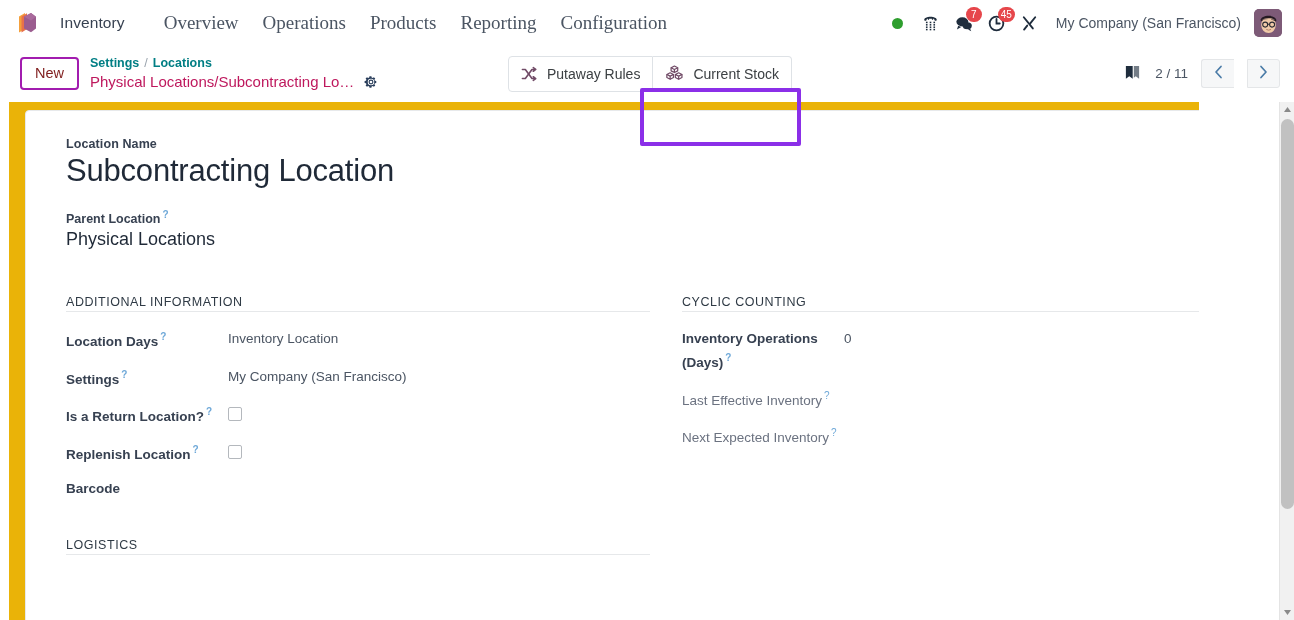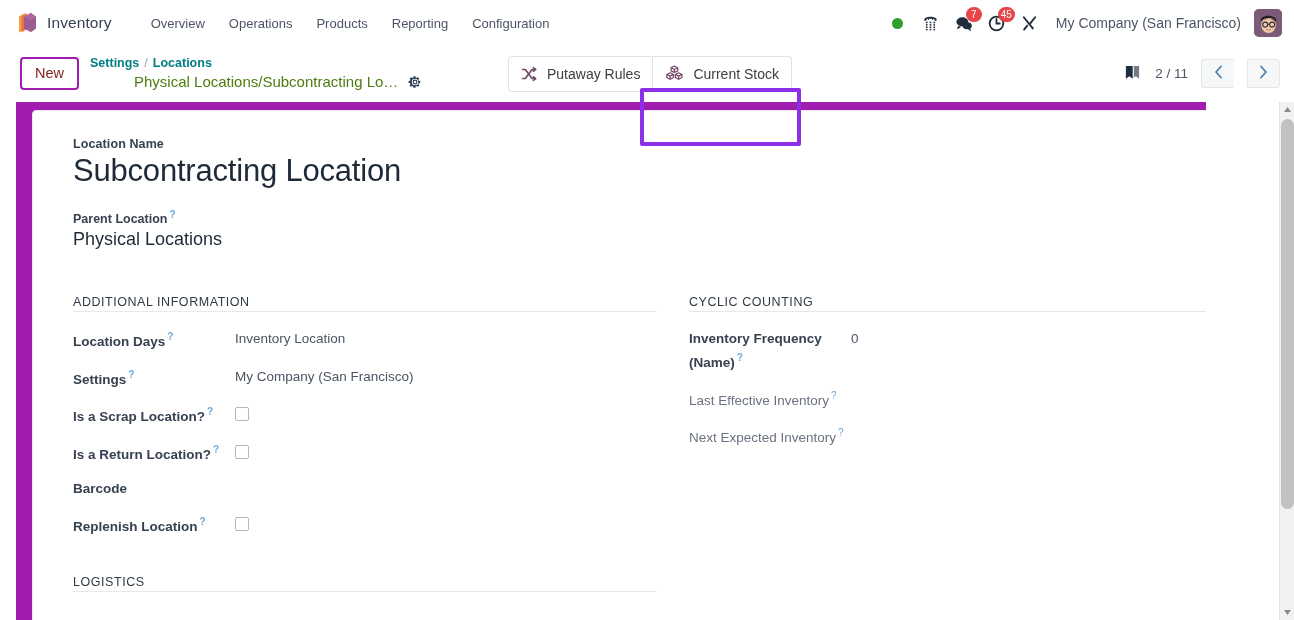--- a/index.html
+++ b/index.html
@@ -14,33 +14,33 @@
   .navbar {
     height: 46px;
     background: #ffffff;
     display: flex;
     align-items: center;
     padding: 0 10px 0 14px;
     position: relative;
     z-index: 30;
   }
   .brand {
-    display: flex; align-items: center; gap: 9px;
+    display: flex; align-items: center; gap: 22px;
     padding: 0 6px 0 0;
     justify-content: space-between;
   }
   .brand-logo { width: 24px; height: 26px; display: block; }
   .brand-name {
     font-size: 15.5px; color: #374151; font-weight: 400;
     letter-spacing: .1px;
   }
   .nav-menu { display: flex; align-items: center; margin-left: 22px; gap: 2px; }
   .nav-item {
-    font-size: 13px; color: #4b5563; padding: 6px 11px;
-    border-radius: 3px; cursor: pointer; white-space: nowrap;
+    font-size: 19px; color: #4b5563; padding: 6px 11px;
+    border-radius: 3px; cursor: pointer; white-space: nowrap; font-family: Liberation Serif, serif;
   }
   .nav-right {
     margin-left: auto; display: flex; align-items: center; gap: 3px;
     padding-right: 2px;
   }
   .sys-icon {
     position: relative; width: 30px; height: 30px;
     display: flex; align-items: center; justify-content: center;
     cursor: pointer; border-radius: 3px;
   }
@@ -78,22 +78,22 @@
     background: #fff; font-size: 14.5px;
     padding: 5px 13px; border-radius: 4px;
     cursor: pointer; line-height: 1.25; white-space: nowrap;
   }
   .breadcrumb-wrap { margin-left: 11px; display: flex; flex-direction: column; justify-content: center; }
   .bc-top { font-size: 12.5px; display: flex; align-items: center; gap: 5px; line-height: 1.35; }
   .bc-link { color: #017e84; font-weight: 700; cursor: pointer; }
   .bc-sep { color: #9aa3ad; font-weight: 400; }
   .bc-bottom { display: flex; align-items: center; gap: 9px; line-height: 1.35; }
   .bc-title {
-    font-size: 15px; color: #4d7c0f; white-space: nowrap;
-    max-width: 265px; overflow: hidden; text-overflow: ellipsis; margin-left: 44px;
+    font-size: 15px; color: #be185d; white-space: nowrap;
+    max-width: 265px; overflow: hidden; text-overflow: ellipsis;
   }
   .gear-btn { cursor: pointer; display: flex; align-items: center; }
 
   .stat-buttons {
     position: absolute; left: 508px; top: 50%;
     transform: translateY(-50%);
     display: flex; align-items: stretch;
   }
   .stat-btn {
     display: flex; align-items: center; gap: 9px;
@@ -125,23 +125,23 @@
     width: 33px; height: 29px; border: 1px solid #e4e6e8;
     background: #f6f7f8; border-radius: 3px;
     display: flex; align-items: center; justify-content: center;
     cursor: pointer;
   }
   .pager-btn:last-child { border-radius: 0 3px 3px 0; }
   .pager-btn:first-of-type { border-radius: 3px 0 0 3px; border-right: none; }
 
   
   .sheet-bg {
-    position: absolute; left: 16px; top: 102px;
+    position: absolute; left: 9px; top: 102px;
     width: 1190px; height: 518px;
-    background: #a21caf;
+    background: #eab308;
     padding: 8px 16px 0 16px;
     overflow: hidden;
   }
   .sheet {
     background: #fff; border: 1px solid #e7e9eb;
     border-radius: 4px;
     width: 1247px; height: 700px;
     padding: 26px 40px 30px 40px;
     position: relative;
   }
@@ -407,57 +407,51 @@
           <div class="fvalue">Inventory Location</div>
         </div>
 
         <div class="frow">
           <div class="flabel">
             <span>Settings</span><span class="qmark">?</span>
           </div>
           <div class="fvalue">My Company (San Francisco)</div>
         </div>
 
-        <div class="frow">
-          <div class="flabel">
-            <span>Is a Scrap Location?</span><span class="qmark">?</span>
-          </div>
-          <div class="cbox"></div>
-        </div>
 
         <div class="frow">
           <div class="flabel">
             <span>Is a Return Location?</span><span class="qmark">?</span>
           </div>
           <div class="cbox"></div>
         </div>
 
         <div class="frow">
+          <div class="flabel">
+            <span>Replenish Location</span><span class="qmark">?</span>
+          </div>
+          <div class="cbox"></div>
+        </div>
+
+        <div class="frow">
           <div class="flabel">Barcode</div>
           <div class="fvalue"></div>
         </div>
 
-        <div class="frow">
-          <div class="flabel">
-            <span>Replenish Location</span><span class="qmark">?</span>
-          </div>
-          <div class="cbox"></div>
-        </div>
-
         <div class="logistics">
           <div class="group-title">LOGISTICS</div>
         </div>
       </div>
 
       <div class="col">
         <div class="group-title">CYCLIC COUNTING</div>
 
         <div class="frow">
           <div class="flabel">
-            <span>Inventory Frequency (Name)</span><span class="qmark">?</span>
+            <span>Inventory Operations (Days)</span><span class="qmark">?</span>
           </div>
           <div class="fvalue">0</div>
         </div>
 
         <div class="frow">
           <div class="flabel muted">
             <span>Last Effective Inventory</span><span class="qmark">?</span>
           </div>
           <div class="fvalue"></div>
         </div>

